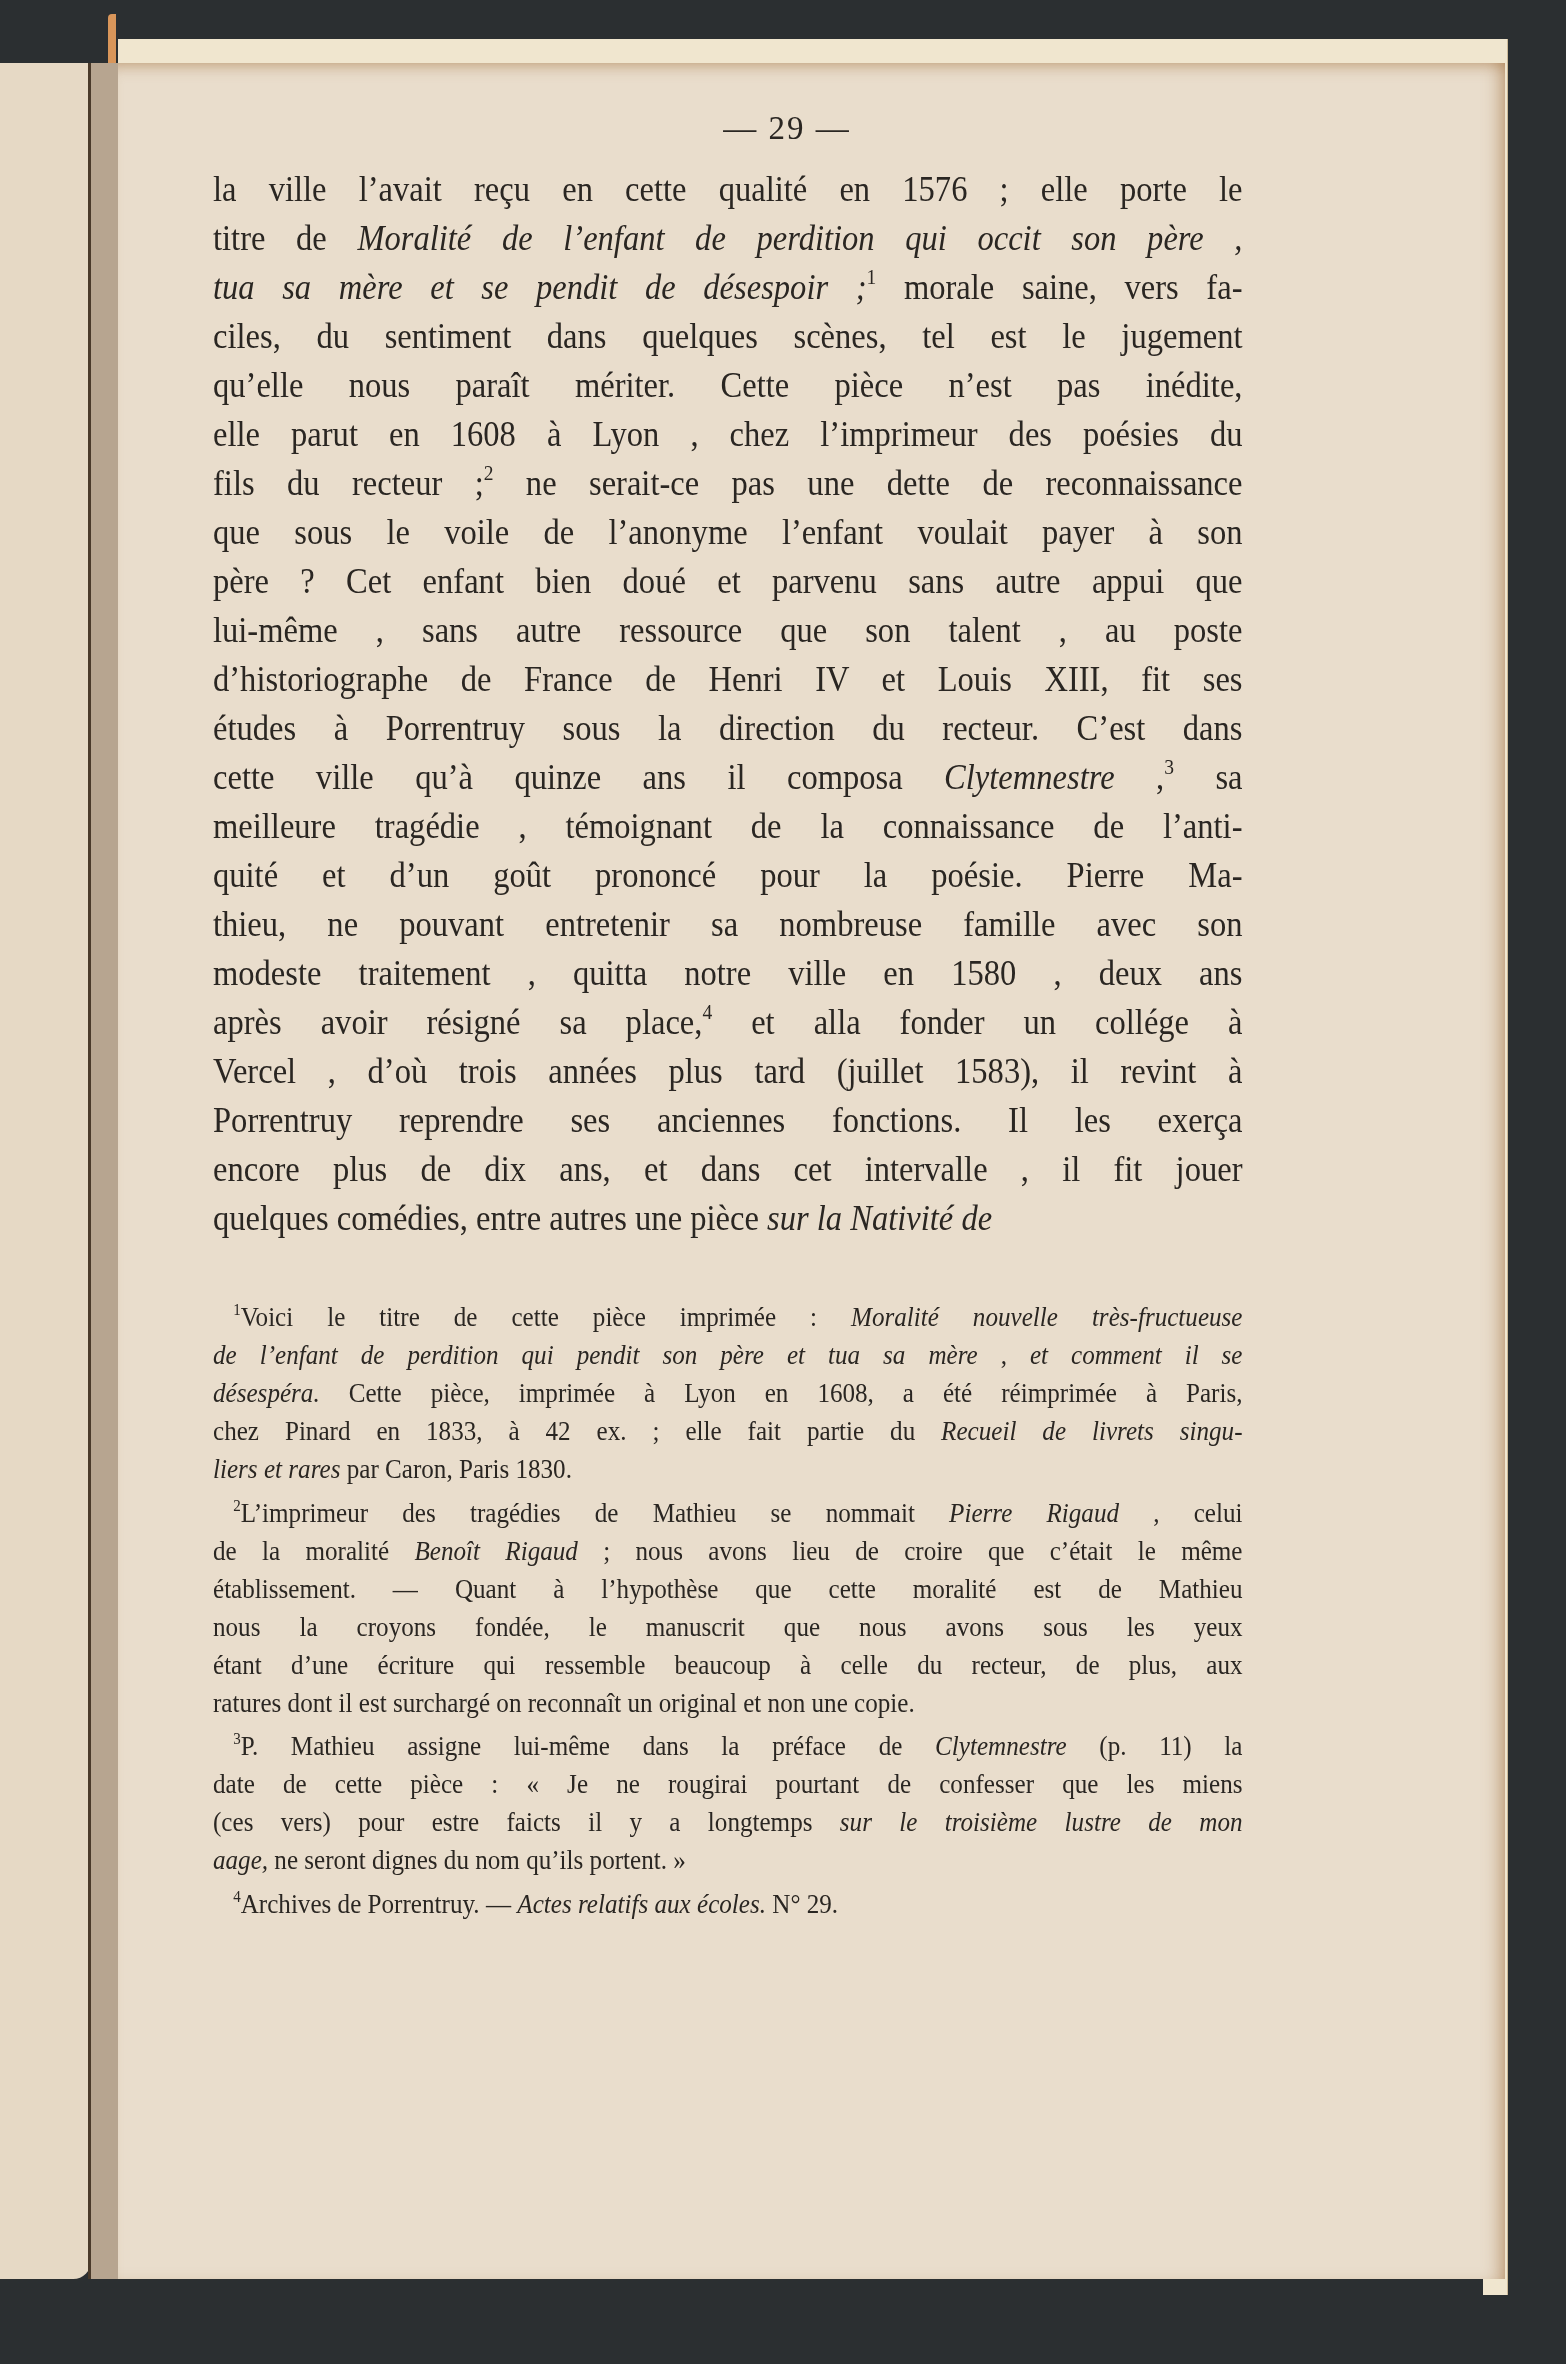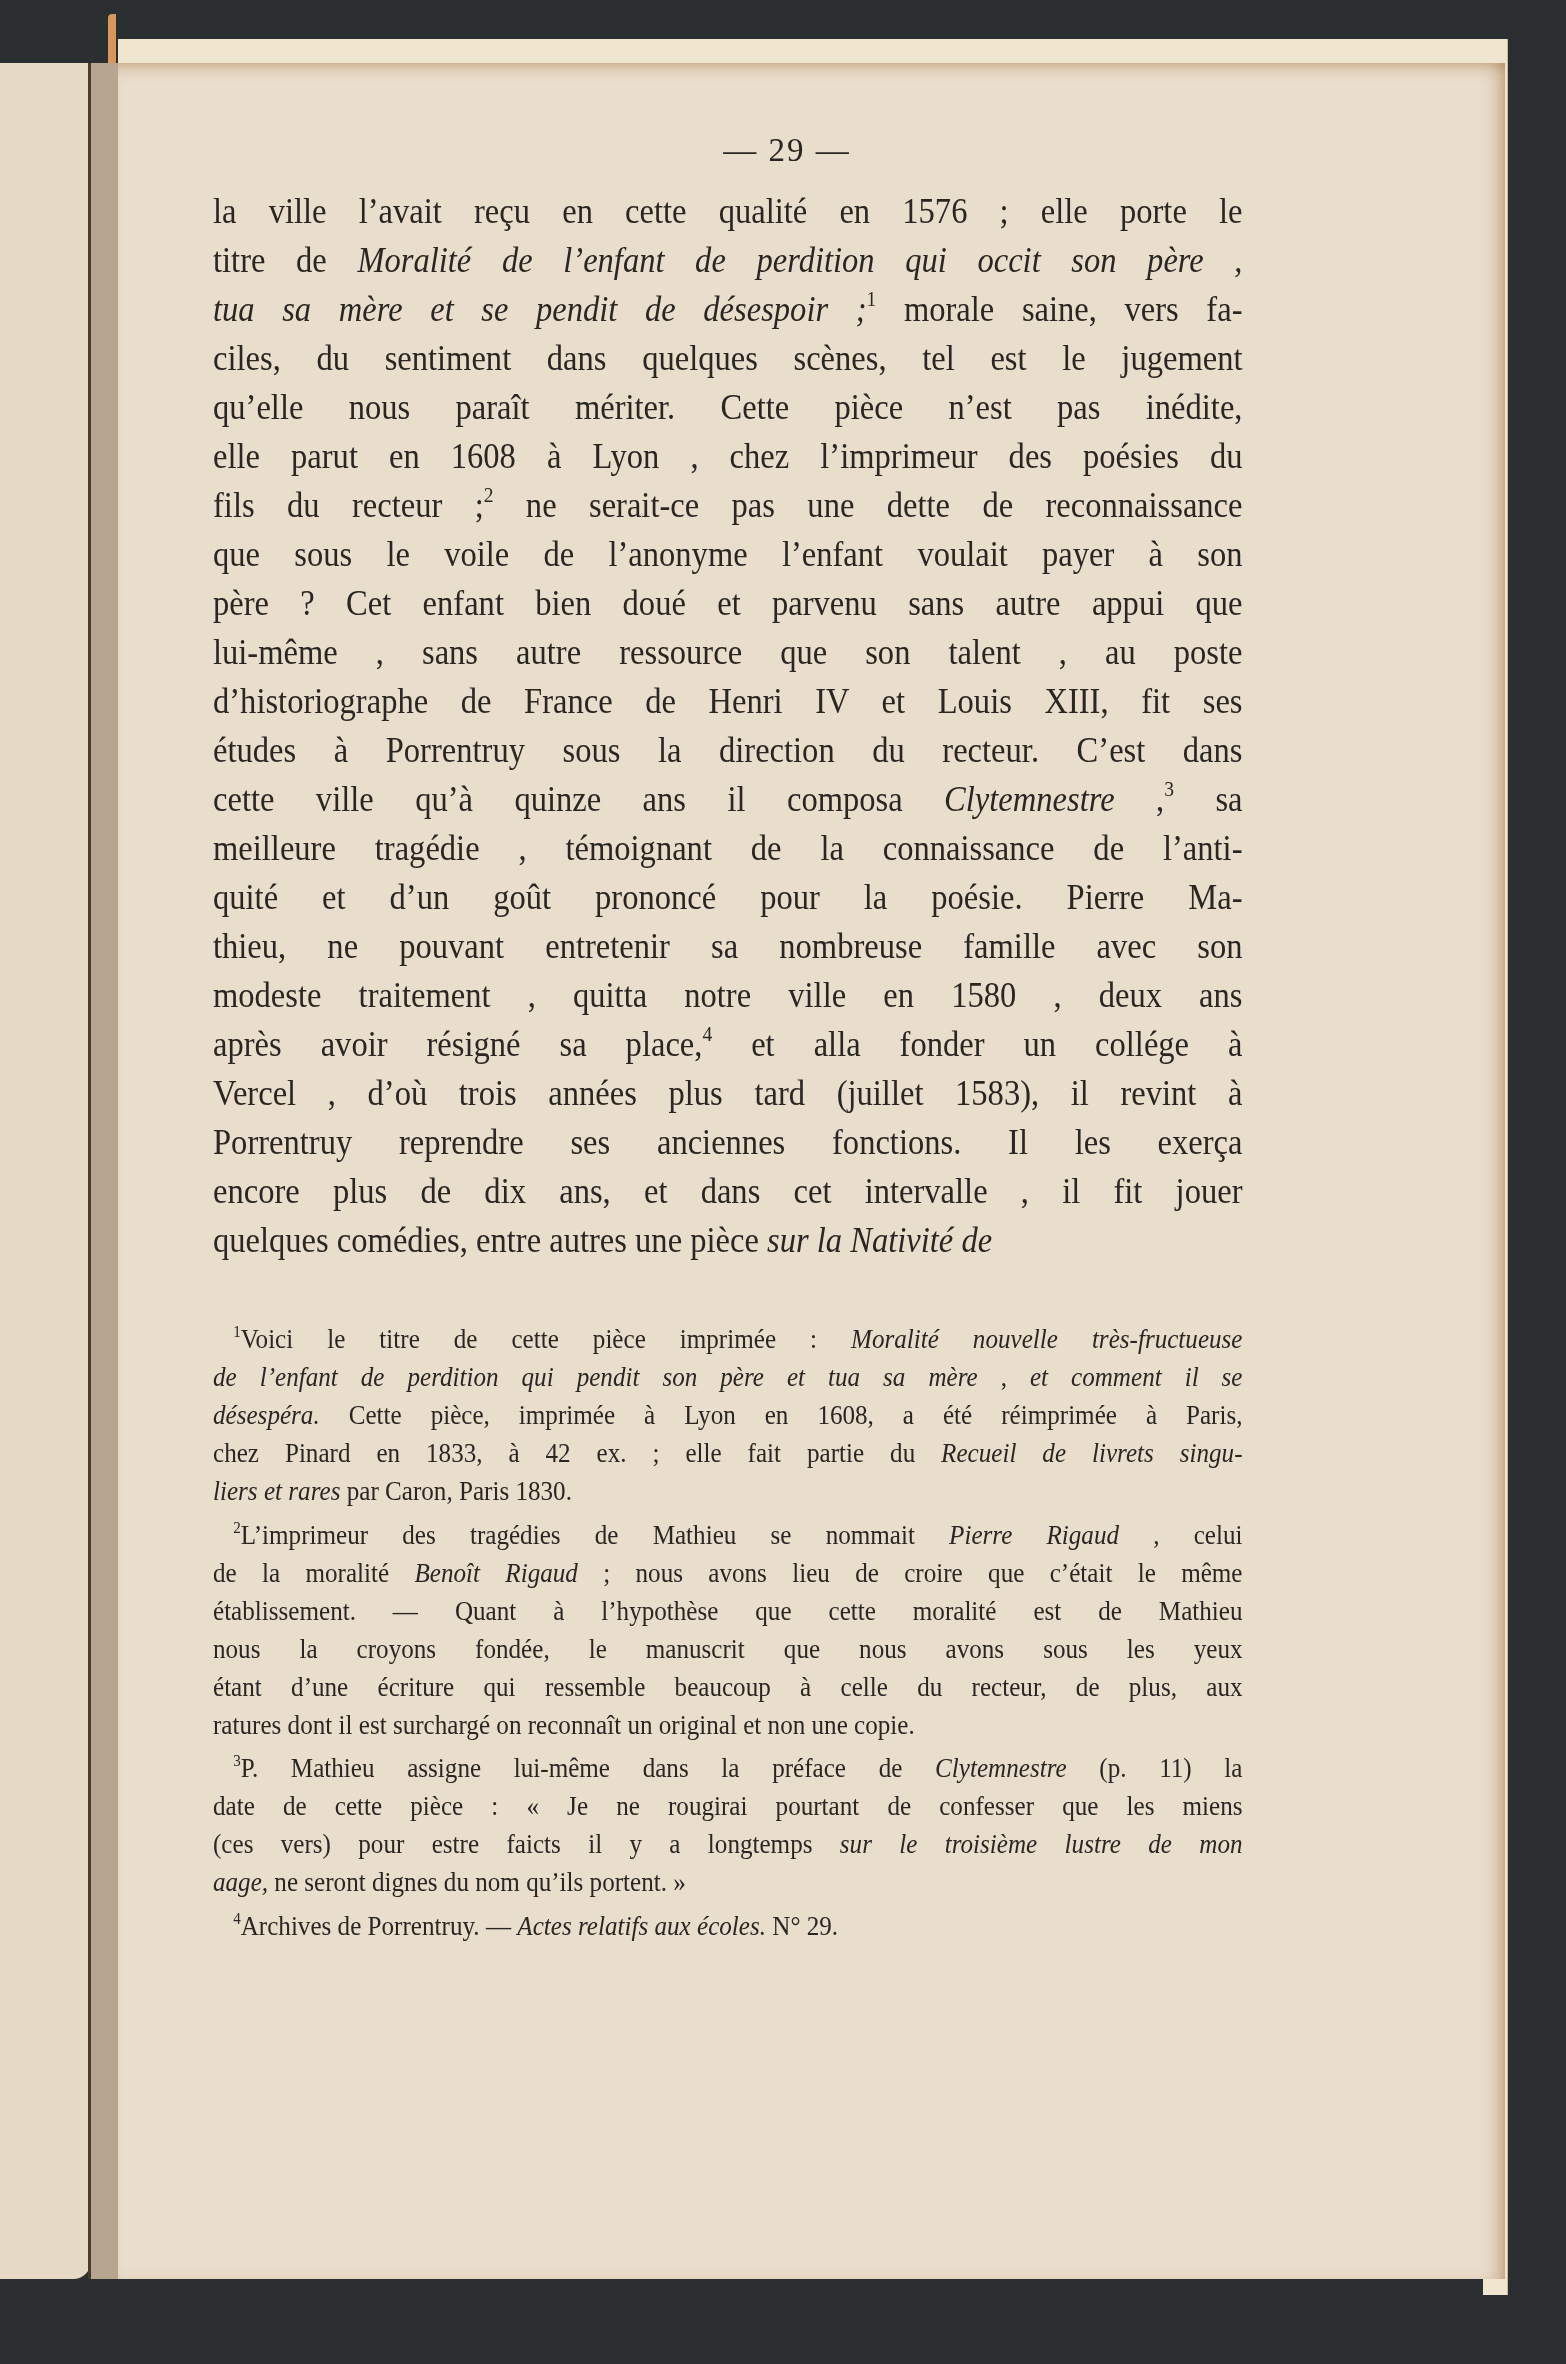--- a/index.html
+++ b/index.html
@@ -32,21 +32,21 @@
   }
   .page-edge {
     position:absolute; left:1483px; top:39px; width:23.6px; height:2256px;
     background:#f0e6cf; border-right:1px solid #cbb897;
   }
   .page-edge-top {
     position:absolute; left:118px; top:39px; width:1388px; height:23.6px;
     background:#f0e6cf;
   }
   .text-block {
-    position:absolute; left:213px; top:132px; width:1030px;
+    position:absolute; left:213px; top:110px; width:1030px;
     color:#2a2622;
   }
   .page-number {
     text-align:center; font-size:33px; letter-spacing:2px; margin:0 0 17.7px 0;
     padding-left:118px;
   }
   .body-text {
     font-size:35px; line-height:49px; text-align:justify;
     hyphens:manual; margin:0;
     font-family:"Liberation Serif", serif;

